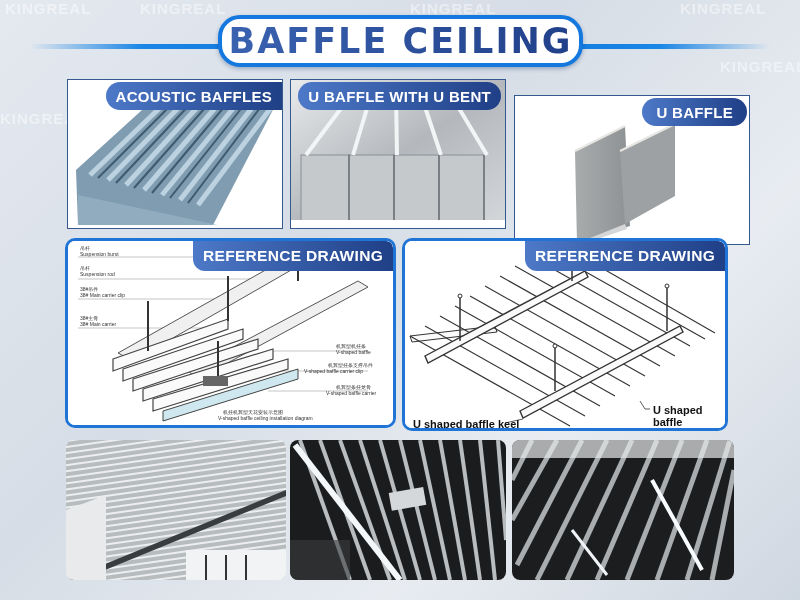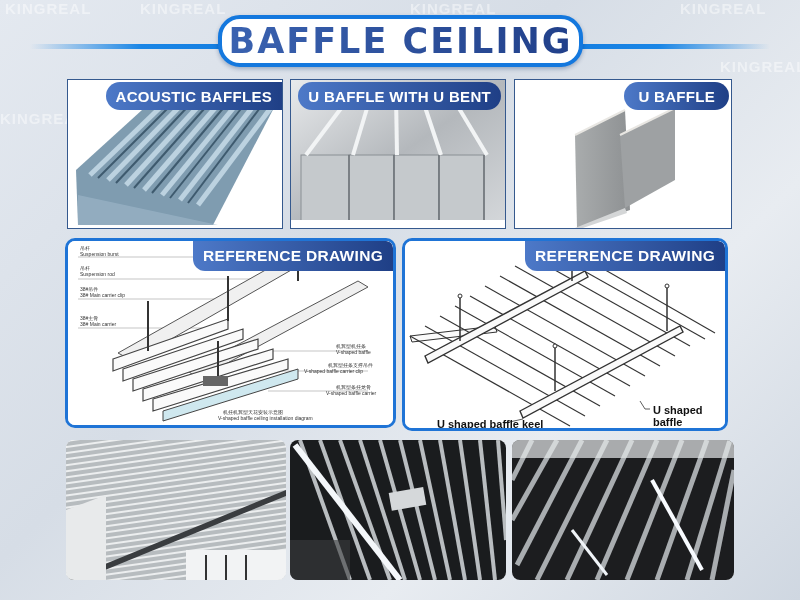--- a/index.html
+++ b/index.html
@@ -120,21 +120,21 @@
       <line x1="58" y1="75" x2="58" y2="145"></line>
       <line x1="103" y1="75" x2="103" y2="145"></line>
       <line x1="148" y1="75" x2="148" y2="145"></line>
       <line x1="193" y1="75" x2="193" y2="145"></line>
     </g>
     <rect y="140" width="216" height="10" fill="#fff"></rect>
   </svg>
   <div class="label" style="border-radius:14px;top:2px;right:4px;">U BAFFLE WITH U BENT</div>
 </div>
 
-<div class="panel top" style="left:514px;top:79px;width:218px;height:150px;">
+<div class="panel top" style="left:514px;top:95px;width:236px;height:150px;">
   <svg width="218" height="150">
     <rect width="218" height="150" fill="#fff"></rect>
     <defs>
       <linearGradient id="ub" x1="0" y1="0" x2="1" y2="0">
         <stop offset="0" stop-color="#a9acad"></stop>
           <stop offset="1" stop-color="#8e9193"></stop>
       </linearGradient>
     </defs>
     <polygon points="60,55 110,30 115,130 62,148" fill="url(#ub)"></polygon>
     <polygon points="105,55 160,28 160,100 110,128" fill="#9ea1a3"></polygon>
@@ -228,21 +228,21 @@
     <g fill="#fff" stroke="#333">
       <circle cx="55" cy="55" r="2"></circle>
         <circle cx="150" cy="105" r="2"></circle>
         <circle cx="262" cy="45" r="2"></circle>
     </g>
     <g stroke="#333" stroke-width="0.8" fill="none">
       <polyline points="118,178 100,182"></polyline>
       <polyline points="235,160 240,168 245,168"></polyline>
     </g>
   </svg>
-  <div class="draw-label" style="left:32px;top:177px;">U shaped baffle keel</div>
+  <div class="draw-label" style="left:8px;top:177px;">U shaped baffle keel</div>
   <div class="draw-label" style="left:248px;top:163px;">U shaped baffle</div>
   <div class="label">REFERENCE DRAWING</div>
 </div>
 
 <div class="panel photo" style="left:66px;top:440px;width:220px;height:140px;">
   <svg width="220" height="140">
     <defs>
       <pattern id="p1" width="220" height="6" patternUnits="userSpaceOnUse" patternTransform="rotate(-8)">
         <rect width="220" height="6" fill="#b7bcbf"></rect>
         <rect y="0" width="220" height="2" fill="#eceeef"></rect>

